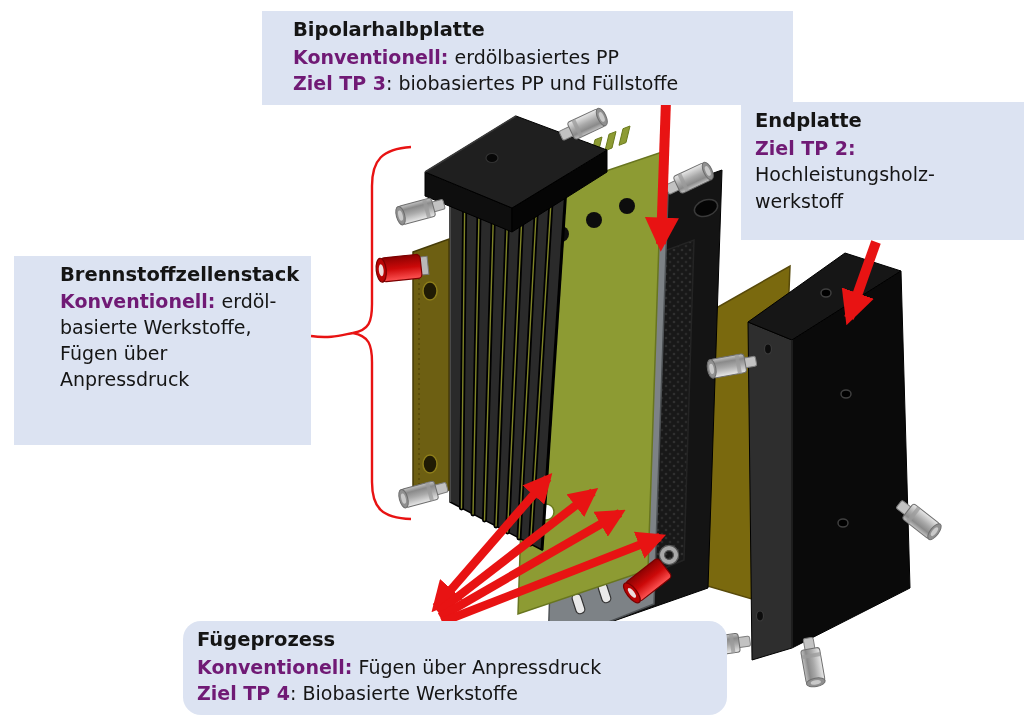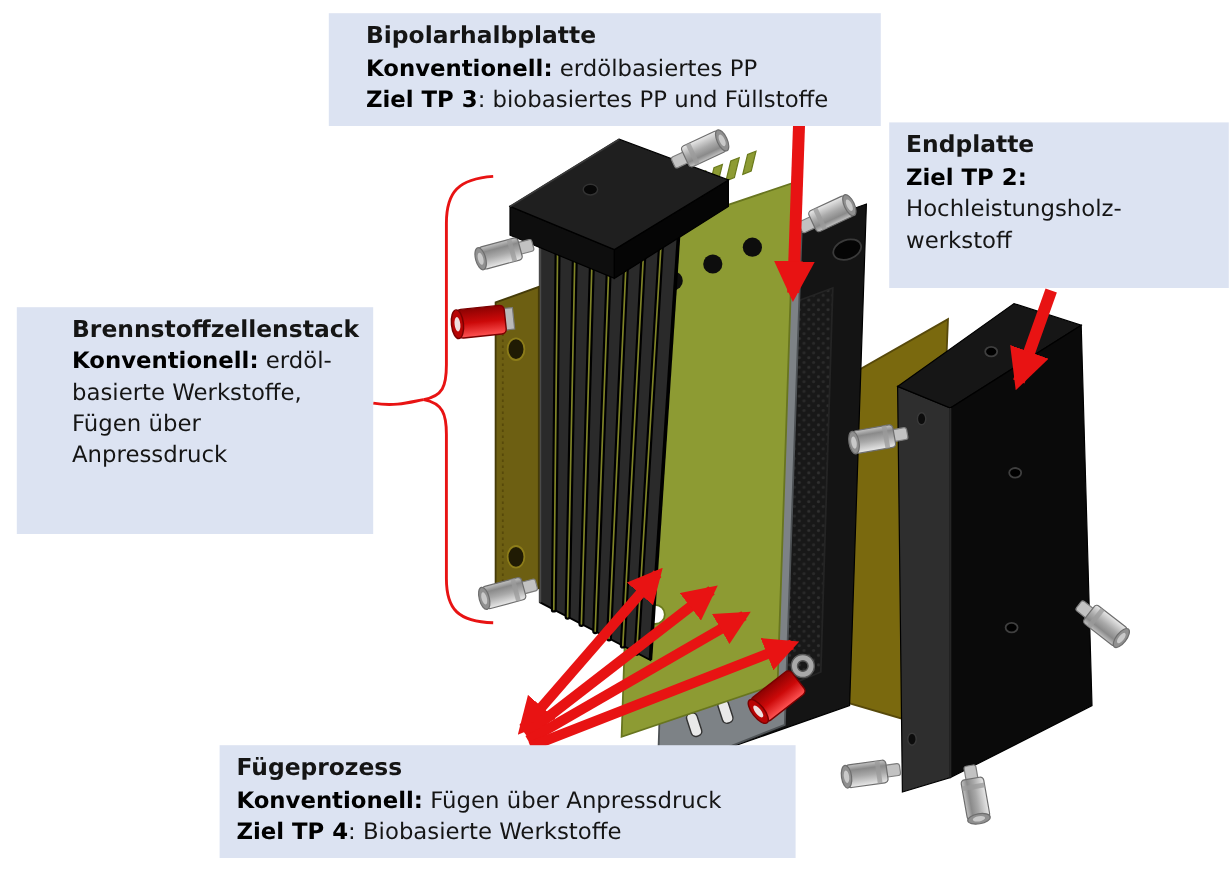--- a/index.html
+++ b/index.html
@@ -8,21 +8,21 @@
     font-family:"DejaVu Sans","Liberation Sans",sans-serif;
   }
   .stage { position:absolute; left:0; top:0; width:1024px; height:724px; }
   svg.scene { position:absolute; left:0; top:0; }
   .callout {
     position:absolute; background:#dce3f2; color:#151515;
     padding:6px 14px 8px 14px; box-sizing:border-box;
     font-size:19px; line-height:26.5px;
   }
   .co-title { font-weight:700; font-size:19.5px; }
-  .blue { color:#000000; font-weight:700; }
+  .blue { color:#701a75; font-weight:700; }
   .wrap { white-space:pre-line; }
   #box-brennstoff { line-height:26px;padding-left:46px; }
 </style>
 </head>
 <body>
 
 <div class="stage">
 
 <svg class="scene" width="1024" height="724" viewBox="0 0 1024 724" xmlns="http://www.w3.org/2000/svg">
   <defs>
@@ -188,39 +188,39 @@
   <line x1="876" y1="242" x2="849" y2="318" stroke="#e81313" stroke-width="10" marker-end="url(#ah)"></line>
 
   <g stroke="#e81313" stroke-width="8.5">
     <line x1="436" y1="607" x2="548" y2="478" marker-end="url(#ah)" marker-start="url(#ahs)"></line>
     <line x1="438" y1="612" x2="593" y2="492" marker-end="url(#ah)"></line>
     <line x1="440" y1="617" x2="620" y2="513" marker-end="url(#ah)"></line>
     <line x1="442" y1="622" x2="660" y2="537" marker-end="url(#ah)"></line>
   </g>
 </svg>
 
-<div class="callout" id="box-bipolar" style="left:274px; top:11px; width:460px; min-height:87px;padding-left:31px;">
+<div class="callout" id="box-bipolar" style="left:262px; top:11px; width:531px; min-height:87px;padding-left:31px;">
   <div class="co-title">Bipolarhalbplatte</div>
   <div class="co-line"><span class="blue">Konventionell:</span><span class="wrap"> erdölbasiertes PP</span></div>
   <div class="co-line"><span class="blue">Ziel TP 3</span><span class="wrap">: biobasiertes PP und Füllstoffe</span></div>
 </div>
 
 <div class="callout" id="box-endplatte" style="left:741px; top:102px; width:327px; min-height:138px;">
   <div class="co-title">Endplatte</div>
   <div class="co-line"><span class="blue">Ziel TP 2:</span></div>
   <div class="co-line"><span class="wrap">Hochleistungsholz-
 werkstoff</span></div>
 </div>
 
 <div class="callout" id="box-brennstoff" style="left:14px; top:256px; width:297px; min-height:189px;">
   <div class="co-title">Brennstoffzellenstack</div>
   <div class="co-line"><span class="blue">Konventionell:</span><span class="wrap"> erdöl-
 basierte Werkstoffe,
 Fügen über Anpressdruck</span></div>
 </div>
 
-<div class="callout" id="box-fuege" style="left:183px; top:621px; width:480px; min-height:90px;">
+<div class="callout" id="box-fuege" style="left:183px; top:621px; width:544px; min-height:90px;border-radius:18px;">
   <div class="co-title">Fügeprozess</div>
   <div class="co-line"><span class="blue">Konventionell:</span><span class="wrap"> Fügen über Anpressdruck</span></div>
   <div class="co-line"><span class="blue">Ziel TP 4</span><span class="wrap">: Biobasierte Werkstoffe</span></div>
 </div>
 
 </div>
 
 </body></html>

